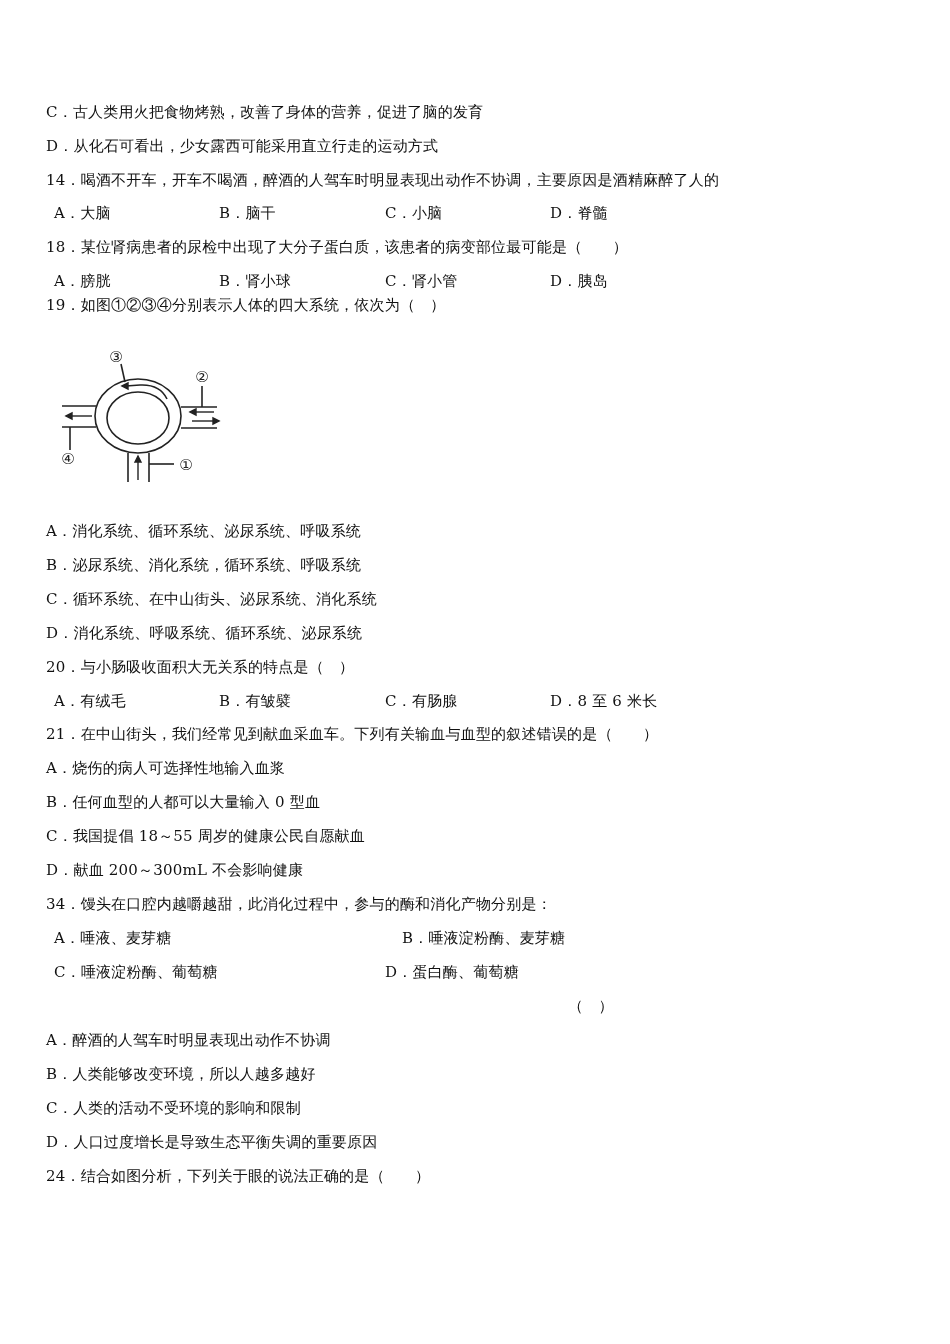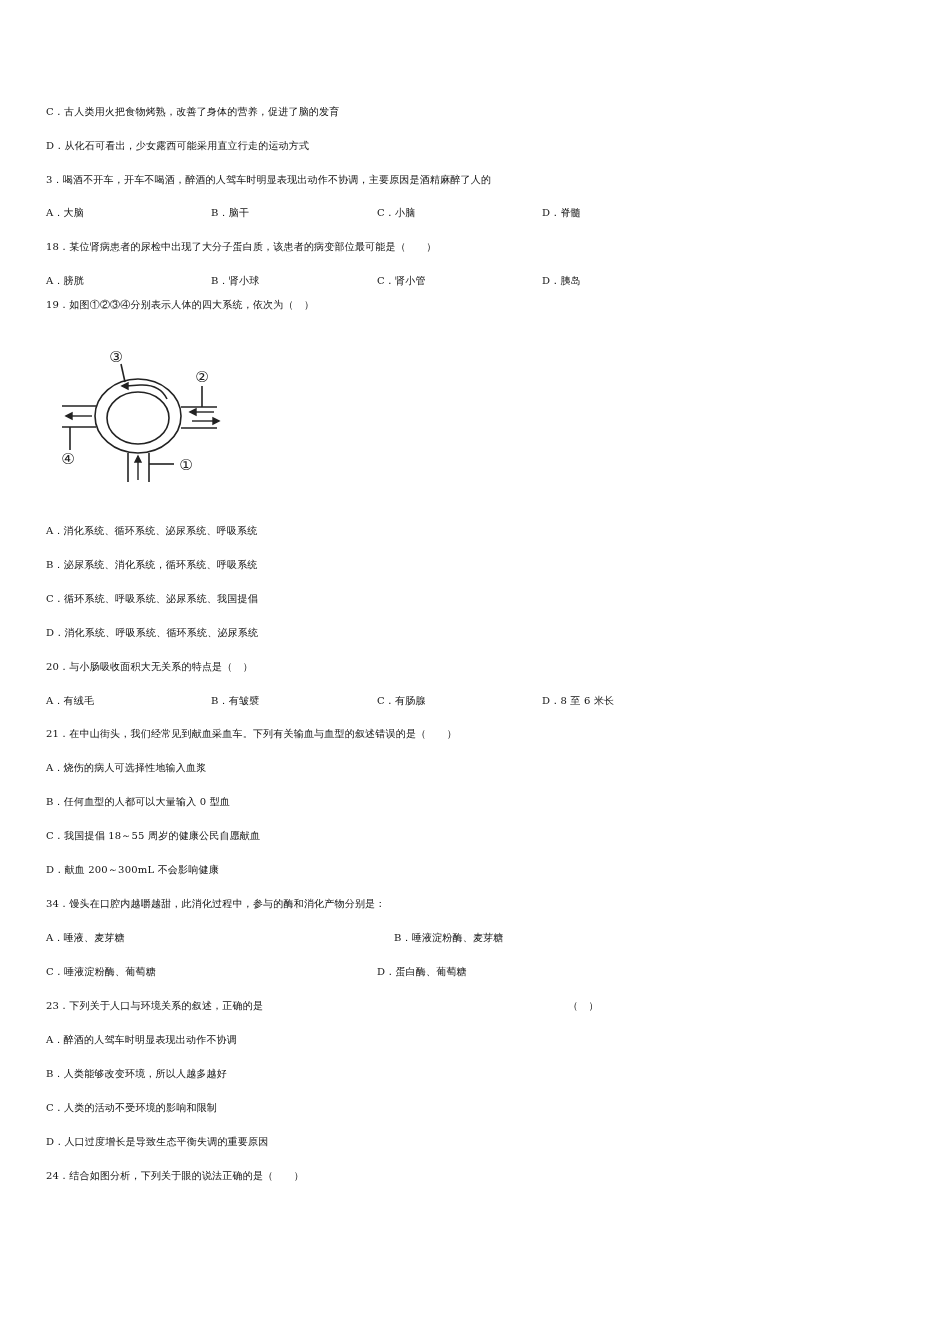--- a/index.html
+++ b/index.html
@@ -1,30 +1,30 @@
 <!DOCTYPE html>
 <html><head>
 <meta charset="utf-8">
 <style>
   html, body { margin: 0; padding: 0; background: #ffffff; }
   body { width: 950px; height: 1344px; position: relative; overflow: hidden;
          font-family: "DejaVu Serif", "Liberation Serif", serif; color: #111; }
   .line { position: absolute; left: 46px; height: 24px; line-height: 24px;
-          font-size: 10px; white-space: nowrap; letter-spacing: 0.2px; }
-  .col { position: absolute; top: 0; white-space: nowrap; }
+          font-size: 15px; white-space: nowrap; letter-spacing: 0.2px; }
+  .col { position: absolute; top: 0; white-space: nowrap; margin-left: 8px; }
   .paren { position: absolute; top: 0; }
   #diagram { position: absolute; left: 52px; top: 342px; width: 180px; height: 145px; }
 </style>
 </head>
 <body>
 
 <div class="line" style="top:100px">C．古人类用火把食物烤熟，改善了身体的营养，促进了脑的发育</div>
 <div class="line" style="top:134px">D．从化石可看出，少女露西可能采用直立行走的运动方式</div>
 
-<div class="line" style="top:168px">3．喝酒不开车，开车不喝酒，醉酒的人驾车时明显表现出动作不协调，主要原因是酒精麻醉了人的</div>
+<div class="line" style="top:168px">14．喝酒不开车，开车不喝酒，醉酒的人驾车时明显表现出动作不协调，主要原因是酒精麻醉了人的</div>
 <div class="line" style="top:201px; width:800px;">
   <span class="col" style="left:0">A．大脑</span>
   <span class="col" style="left:165px">B．脑干</span>
   <span class="col" style="left:331px">C．小脑</span>
   <span class="col" style="left:496px">D．脊髓</span>
 </div>
 
 <div class="line" style="top:235px">18．某位肾病患者的尿检中出现了大分子蛋白质，该患者的病变部位最可能是（　　）</div>
 <div class="line" style="top:269px; width:800px;">
   <span class="col" style="left:0">A．膀胱</span>
@@ -79,21 +79,21 @@
       <text x="64" y="20">③</text>
       <text x="150" y="40">②</text>
       <text x="16" y="122">④</text>
       <text x="134" y="128">①</text>
     </g>
   </svg>
 </div>
 
 <div class="line" style="top:519px">A．消化系统、循环系统、泌尿系统、呼吸系统</div>
 <div class="line" style="top:553px">B．泌尿系统、消化系统，循环系统、呼吸系统</div>
-<div class="line" style="top:587px">C．循环系统、呼吸系统、泌尿系统、我国提倡</div>
+<div class="line" style="top:587px">C．循环系统、在中山街头、泌尿系统、消化系统</div>
 <div class="line" style="top:621px">D．消化系统、呼吸系统、循环系统、泌尿系统</div>
 
 <div class="line" style="top:655px">20．与小肠吸收面积大无关系的特点是（　）</div>
 <div class="line" style="top:689px; width:800px;">
   <span class="col" style="left:0">A．有绒毛</span>
   <span class="col" style="left:165px">B．有皱襞</span>
   <span class="col" style="left:331px">C．有肠腺</span>
   <span class="col" style="left:496px">D．8 至 6  米长</span>
 </div>
 
@@ -107,21 +107,20 @@
 <div class="line" style="top:926px; width:800px;text-decoration:underline;">
   <span class="col" style="left:0">A．唾液、麦芽糖</span>
   <span class="col" style="left:348px">B．唾液淀粉酶、麦芽糖</span>
 </div>
 <div class="line" style="top:960px; width:800px;text-align:right;">
   <span class="col" style="left:0">C．唾液淀粉酶、葡萄糖</span>
   <span class="col" style="left:331px">D．蛋白酶、葡萄糖</span>
 </div>
 
 <div class="line" style="top:994px; width:800px;">
-  <span>23．下列关于人口与环境关系的叙述，正确的是</span>
   <span class="paren" style="left:522px">（　）</span>
 </div>
 <div class="line" style="top:1028px">A．醉酒的人驾车时明显表现出动作不协调</div>
 <div class="line" style="top:1062px">B．人类能够改变环境，所以人越多越好</div>
 <div class="line" style="top:1096px">C．人类的活动不受环境的影响和限制</div>
 <div class="line" style="top:1130px">D．人口过度增长是导致生态平衡失调的重要原因</div>
 
 <div class="line" style="top:1164px">24．结合如图分析，下列关于眼的说法正确的是（　　）</div>
 
 </body></html>

